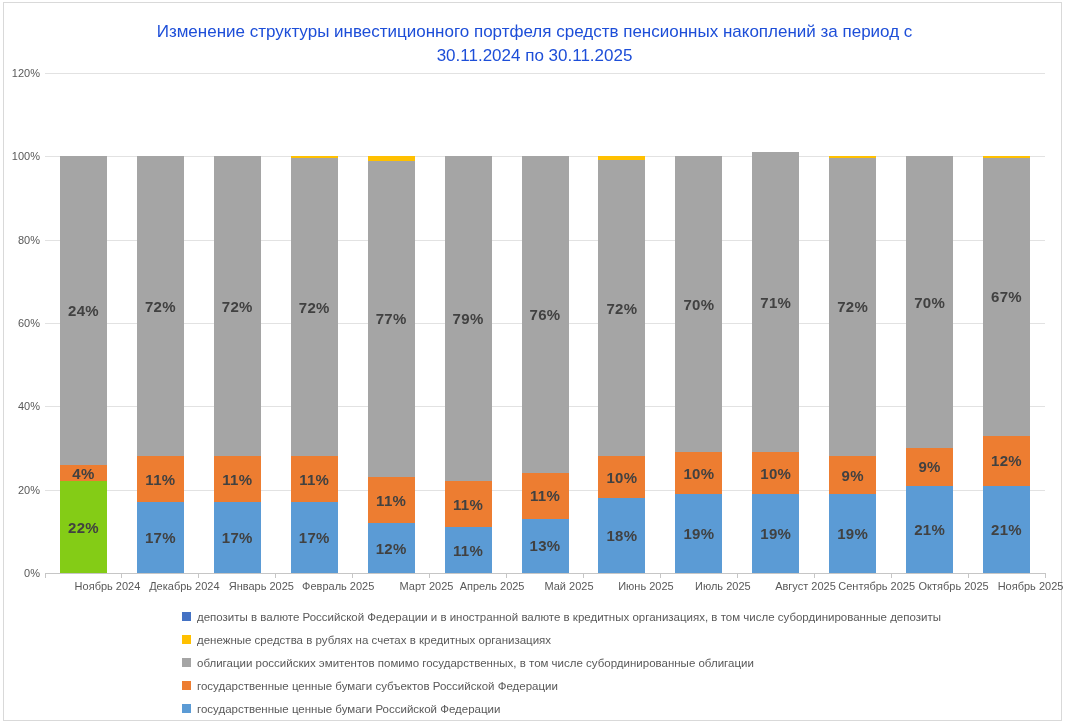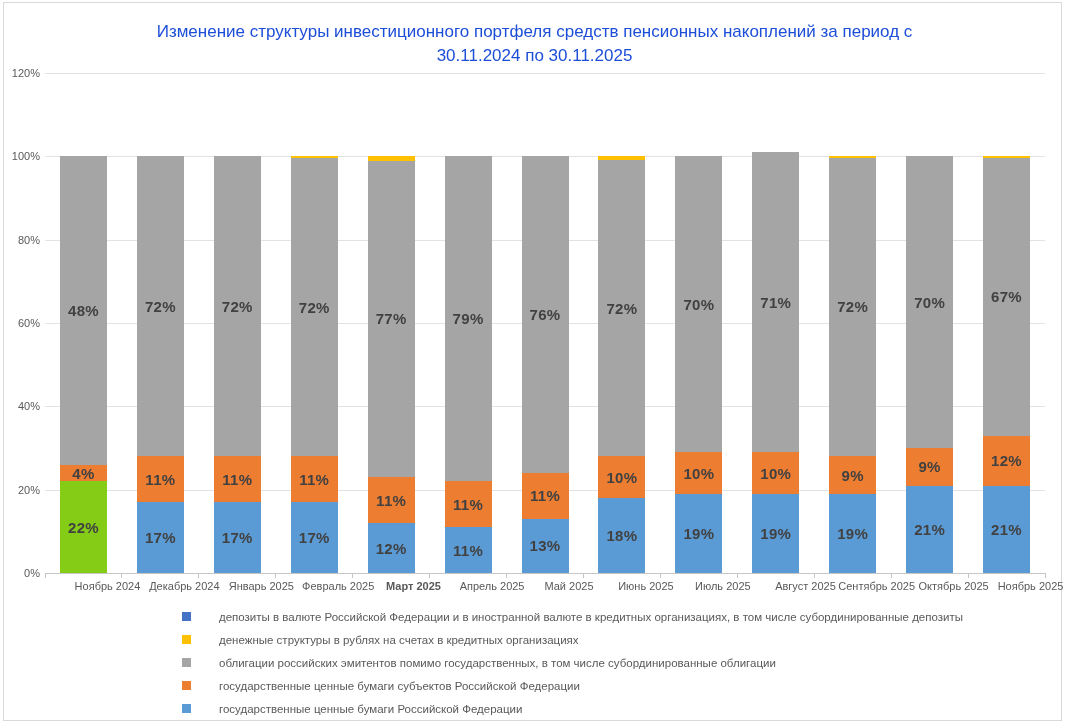--- a/index.html
+++ b/index.html
@@ -18,21 +18,21 @@
   .bar{position:absolute;bottom:0;}
   .seg{position:absolute;left:0;width:100%;display:flex;align-items:center;
        justify-content:center;}
   .seg-label{font-size:15px;font-weight:bold;color:#414141;letter-spacing:0.3px;
              white-space:nowrap;}
   .xcat-label{position:absolute;top:507px;text-align:center;font-size:11px;
               color:#595959;white-space:nowrap;overflow:visible;margin-left:24px;}
   #legend{position:absolute;left:182px;top:605px;}
   .legend-row{display:flex;align-items:center;height:23px;}
   .legend-swatch{width:9px;height:9px;margin-right:6px;flex:0 0 auto;}
-  .legend-label{font-size:11.5px;color:#595959;white-space:nowrap;margin-left:22px;}
+  .legend-label{font-size:11.5px;color:#595959;white-space:nowrap;}
 </style>
 </head>
 <body>
 
 <div id="page">
   <div id="frame"></div>
 
   <div id="chart-title">
     <div>Изменение структуры инвестиционного портфеля средств пенсионных накоплений за период с</div>
     <div>30.11.2024 по 30.11.2025</div>
@@ -68,21 +68,21 @@
       <div class="xtick" style="left: 922.577px;"></div>
       <div class="xtick" style="left: 999.5px;"></div>
       <div class="bar" style="left: 14.9615px; width: 47px; height: 416.667px;">
         <div class="seg" style="bottom: 0px; height: 91.6667px; background: #84cc16;">
           <span class="seg-label">22%</span>
         </div>
         <div class="seg" style="bottom: 91.6667px; height: 16.6667px; background: rgb(237, 125, 49);">
           <span class="seg-label">4%</span>
         </div>
         <div class="seg" style="bottom: 108.333px; height: 308.333px; background: rgb(165, 165, 165);">
-          <span class="seg-label">48%</span>
+          <span class="seg-label">24%</span>
         </div>
       </div>
       <div class="xcat-label" style="left: 0px; width: 76.9231px;">Ноябрь 2024</div>
       <div class="bar" style="left: 91.8846px; width: 47px; height: 416.667px;">
         <div class="seg" style="bottom: 0px; height: 70.8333px; background: rgb(91, 155, 213);">
           <span class="seg-label">17%</span>
         </div>
         <div class="seg" style="bottom: 70.8333px; height: 45.8333px; background: rgb(237, 125, 49);">
           <span class="seg-label">11%</span>
         </div>
@@ -121,21 +121,21 @@
           <span class="seg-label">12%</span>
         </div>
         <div class="seg" style="bottom: 50px; height: 45.8333px; background: rgb(237, 125, 49);">
           <span class="seg-label">11%</span>
         </div>
         <div class="seg" style="bottom: 95.8333px; height: 316.667px; background: rgb(165, 165, 165);">
           <span class="seg-label">77%</span>
         </div>
         <div class="seg" style="bottom: 412.5px; height: 4.16667px; background: rgb(255, 192, 0);"></div>
       </div>
-      <div class="xcat-label" style="left: 306px; width: 76.9231px; font-weight: bold;">Март 2025</div>
+      <div class="xcat-label" style="left: 319px; width: 76.9231px;">Март 2025</div>
       <div class="bar" style="left: 399.577px; width: 47px; height: 416.667px;">
         <div class="seg" style="bottom: 0px; height: 45.8333px; background: rgb(91, 155, 213);">
           <span class="seg-label">11%</span>
         </div>
         <div class="seg" style="bottom: 45.8333px; height: 45.8333px; background: rgb(237, 125, 49);">
           <span class="seg-label">11%</span>
         </div>
         <div class="seg" style="bottom: 91.6667px; height: 325px; background: rgb(165, 165, 165);">
           <span class="seg-label">79%</span>
         </div>
@@ -230,21 +230,21 @@
       <div class="xcat-label" style="left: 923.077px; width: 76.9231px;">Ноябрь 2025</div>
     </div>
 
   <div id="legend">
       <div class="legend-row">
         <span class="legend-swatch" style="background: rgb(68, 114, 196);"></span>
         <span class="legend-label">депозиты в валюте Российской Федерации и в иностранной валюте в кредитных организациях, в том числе субординированные депозиты</span>
       </div>
       <div class="legend-row">
         <span class="legend-swatch" style="background: rgb(255, 192, 0);"></span>
-        <span class="legend-label">денежные структуры в рублях на счетах в кредитных организациях</span>
+        <span class="legend-label">денежные средства в рублях на счетах в кредитных организациях</span>
       </div>
       <div class="legend-row">
         <span class="legend-swatch" style="background: rgb(165, 165, 165);"></span>
         <span class="legend-label">облигации российских эмитентов помимо государственных, в том числе субординированные облигации</span>
       </div>
       <div class="legend-row">
         <span class="legend-swatch" style="background: rgb(237, 125, 49);"></span>
         <span class="legend-label">государственные ценные бумаги субъектов Российской Федерации</span>
       </div>
       <div class="legend-row">

